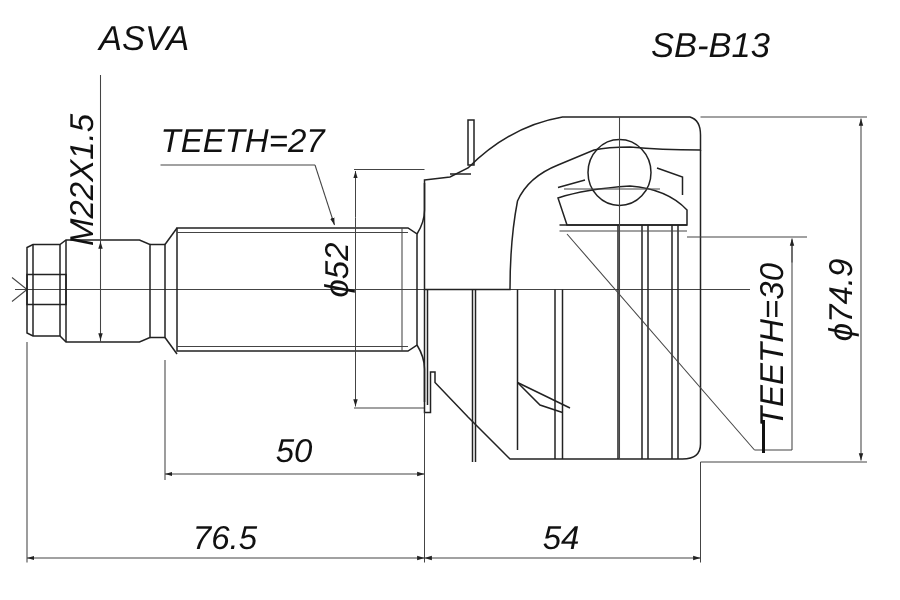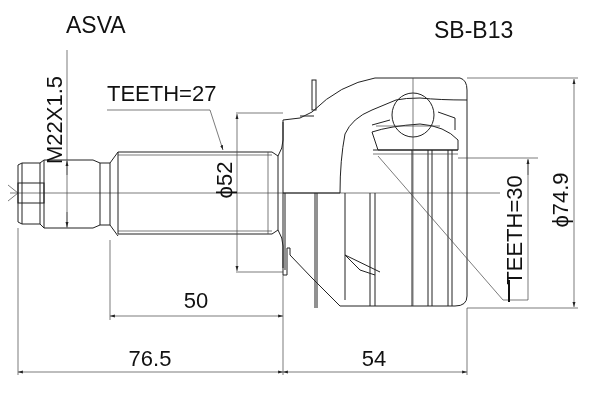--- a/index.html
+++ b/index.html
@@ -1,17 +1,17 @@
 <!DOCTYPE html>
 <html><head>
   <meta charset="utf-8">
   <style>
     html, body { margin: 0; padding: 0; background: #ffffff; }
     body { width: 600px; height: 400px; overflow: hidden; position: relative; }
-    .canvas { position: absolute; left: 0; top: 0; width: 600px; height: 400px; }
+    .canvas { position: absolute; left: 0; top: 0; width: 600px; height: 400px; font-style: italic; }
     svg text { font-family: "Liberation Sans", "DejaVu Sans", sans-serif; fill: #111; }
     .title { font-size: 23px; }
     .dim { font-family: "Liberation Sans", "DejaVu Sans", sans-serif; font-size: 22px; font-stretch: condensed; }
     .ln { stroke: #222; stroke-width: 1; fill: none; }
     .thin { stroke: #444; stroke-width: 0.7; fill: none; }
     .hatch { stroke: #333; stroke-width: 0.7; }
   </style>
 </head>
 <body>
 

